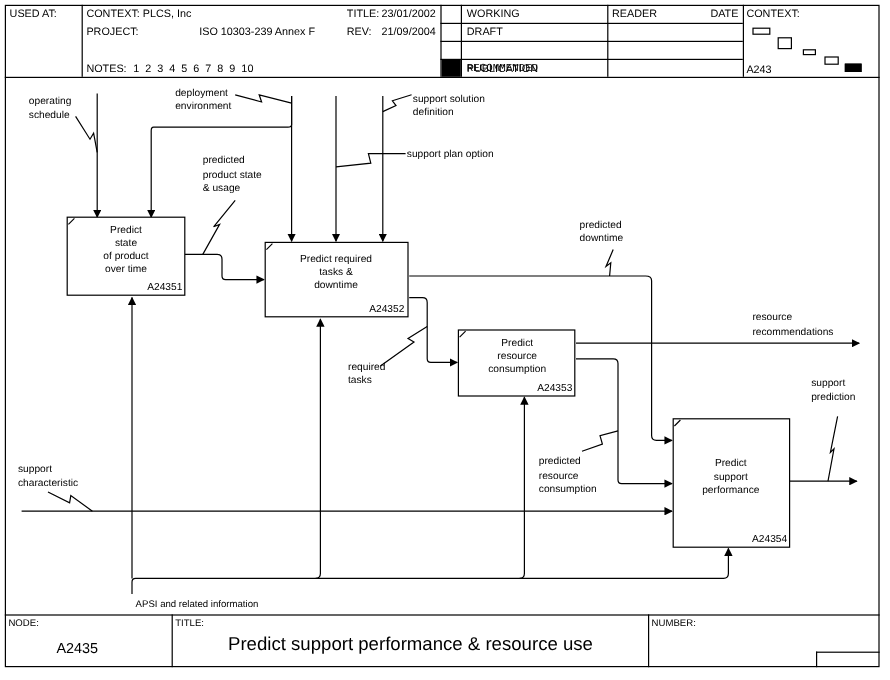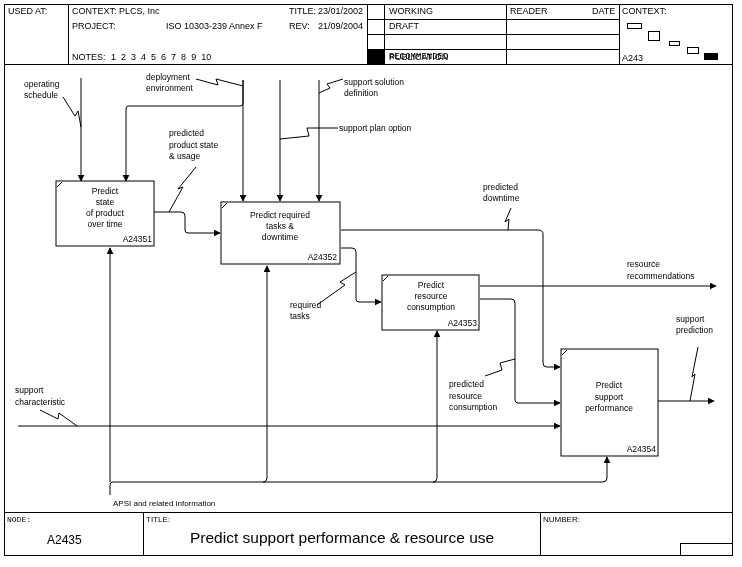--- a/index.html
+++ b/index.html
@@ -196,18 +196,18 @@
     <text class="lbl" x="113" y="506" style="font-size:8px">APSI and related information</text>
   </g>
 </svg>
 
 <div>
   <div class="hline" style="left:4px;top:512px;width:729px;"></div>
   <div class="vline" style="left:143px;top:512px;height:44px;"></div>
   <div class="vline" style="left:540px;top:512px;height:44px;"></div>
   <div class="abs" style="left:680px;top:543px;width:53px;height:13px;border-top:1px solid #000;border-left:1px solid #000;box-sizing:border-box;"></div>
 
-  <span class="abs" style="left:7px;top:515px;font-size:8px;font-family:Liberation Mono, monospace;">NODE:</span>
+  <span class="abs" style="left:7px;top:515px;font-size:8px;">NODE:</span>
   <span class="abs" style="left:47px;top:533px;font-size:12px;">A2435</span>
   <span class="abs" style="left:146px;top:515px;font-size:8px;">TITLE:</span>
   <span class="abs" style="left:190px;top:513px;font-size:15.5px;white-space:nowrap;margin-top:16px;">Predict support performance &amp; resource use</span>
   <span class="abs" style="left:543px;top:515px;font-size:8px;">NUMBER:</span>
 </div>
 
 </body></html>

